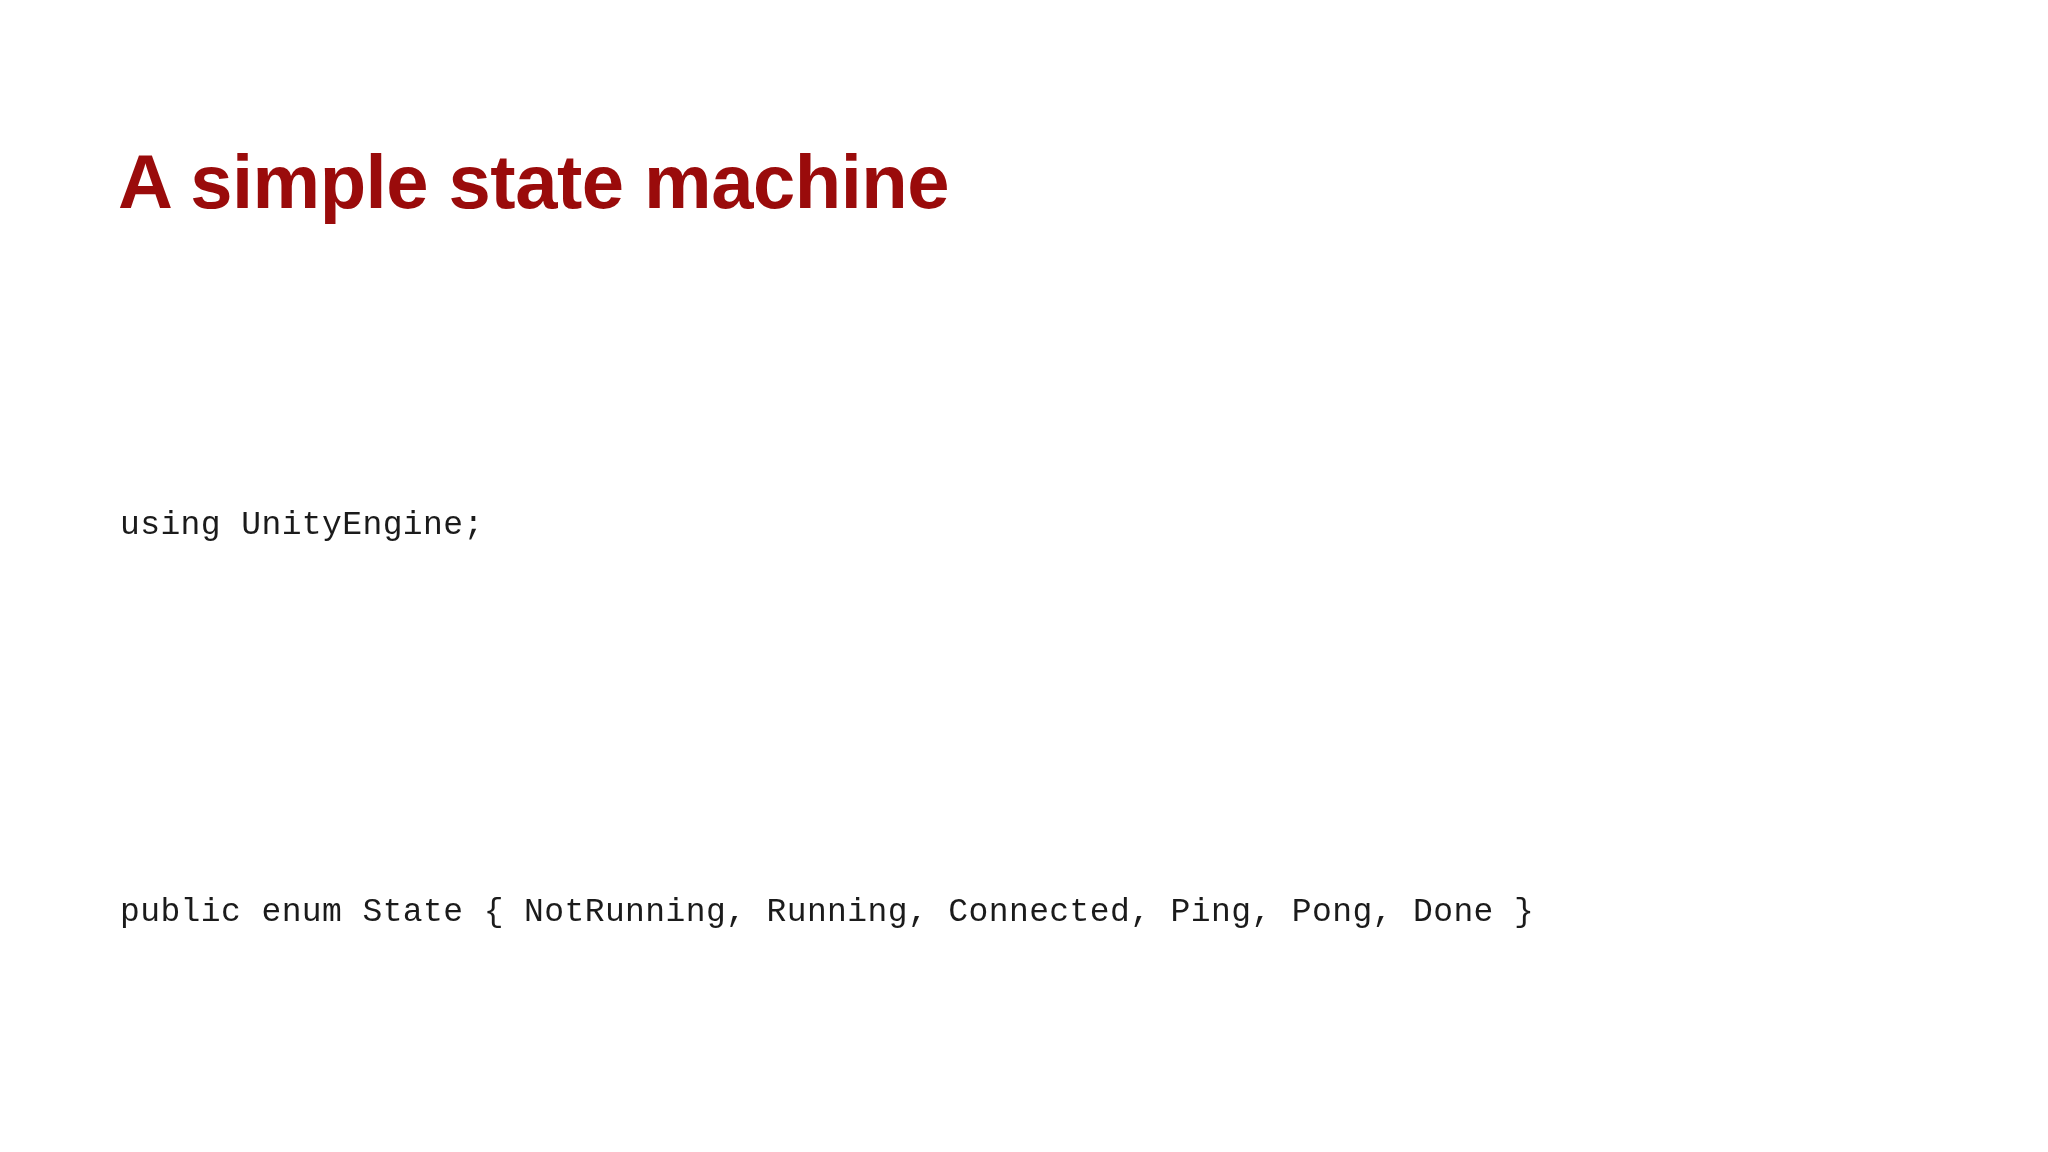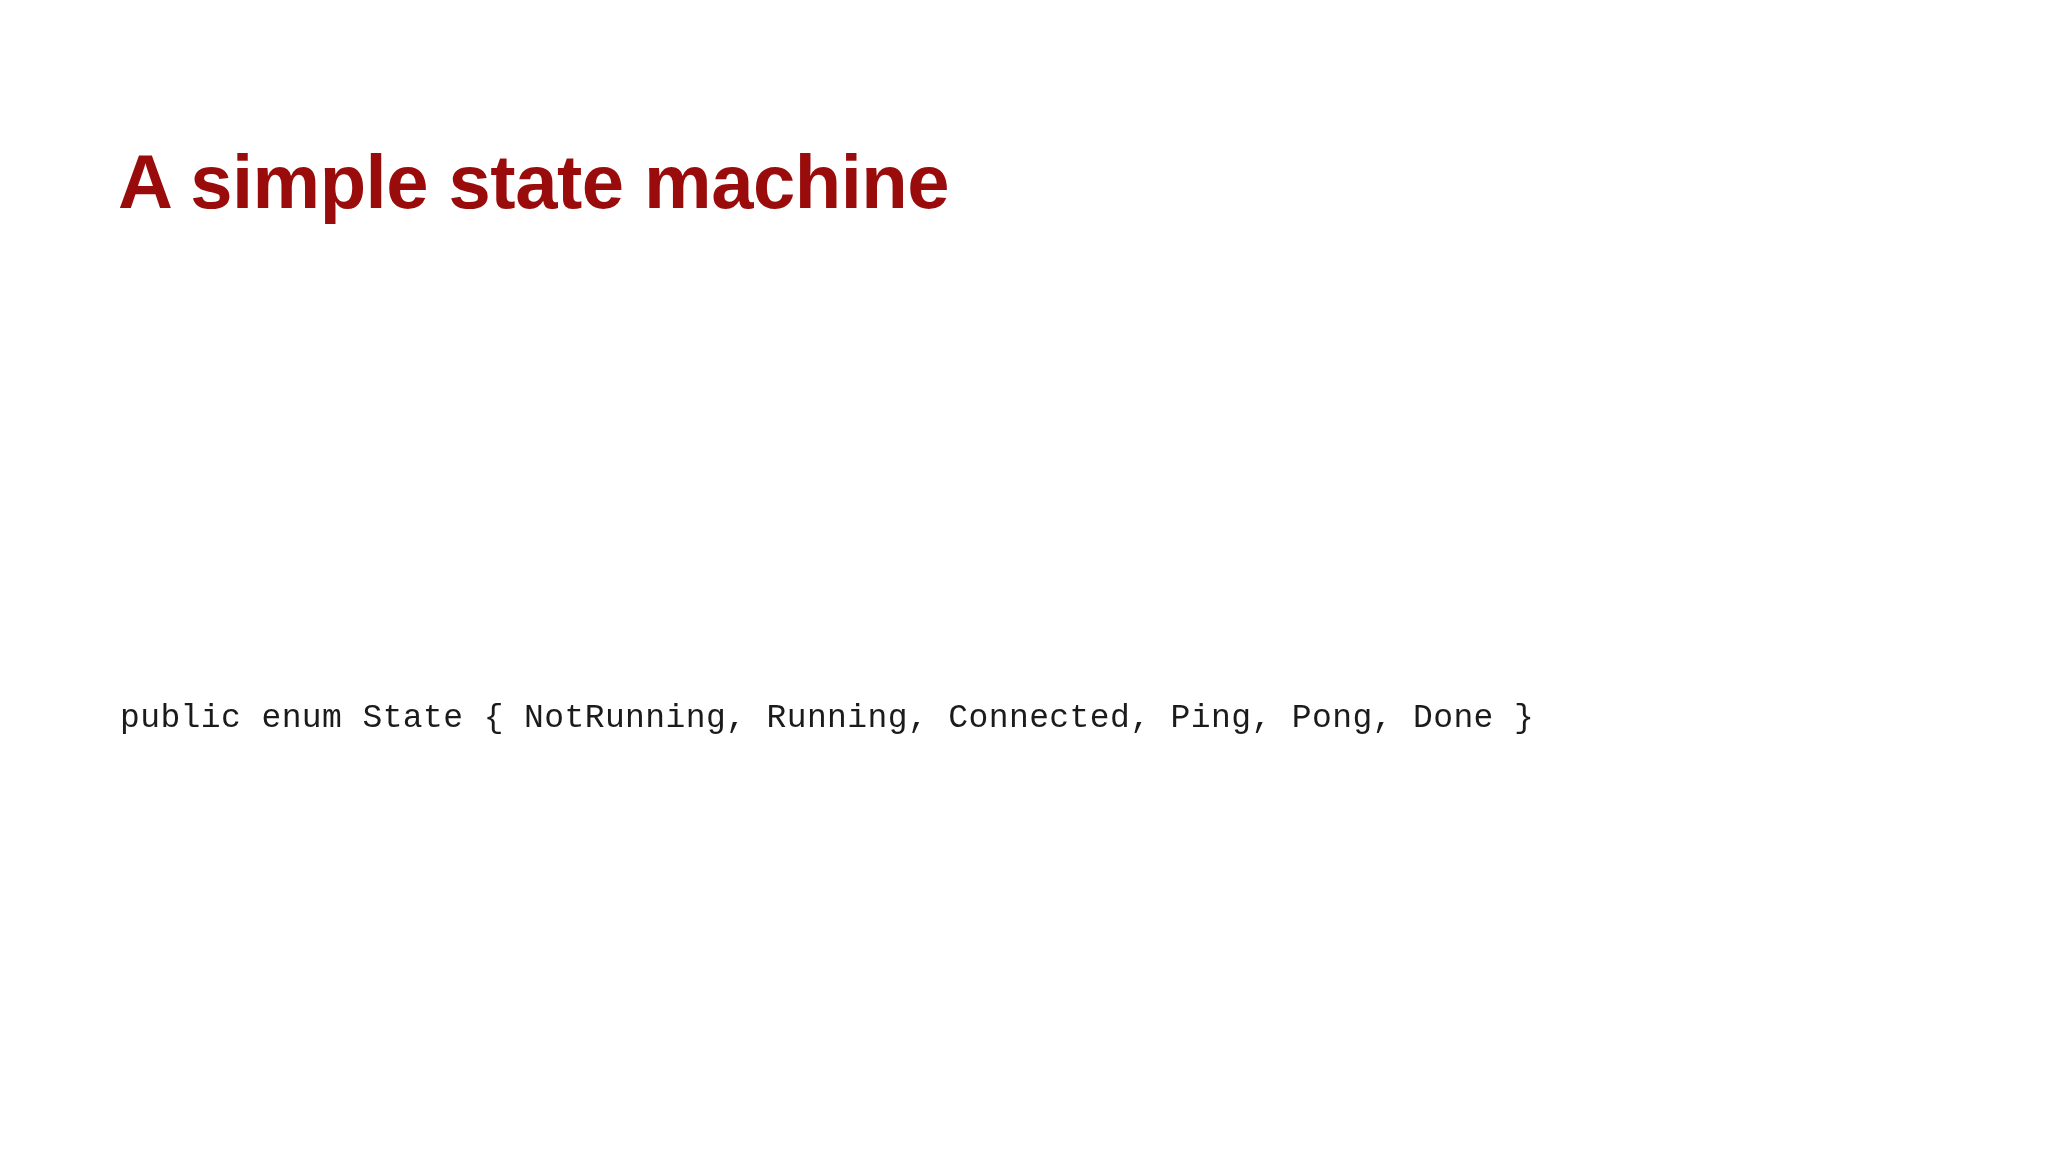--- a/index.html
+++ b/index.html
@@ -60,20 +60,21 @@
 </style>
 </head>
 <body>
 
 <div class="slide">
 
   <h1 class="slide-title">A simple state machine</h1>
 
   <div class="code-block">
 
+    <span class="code-line">using UnityEngine;</span>
     <span class="code-line blank"></span>
     <span class="code-line">public enum State { NotRunning, Running, Connected, Ping, Pong, Done }</span>
     <span class="code-line blank"></span>
     
     
     
     
     
     
     

